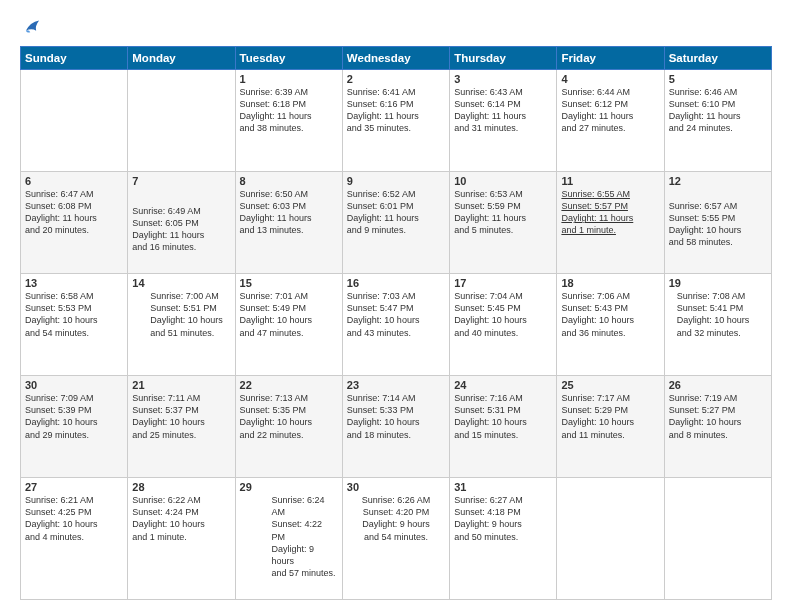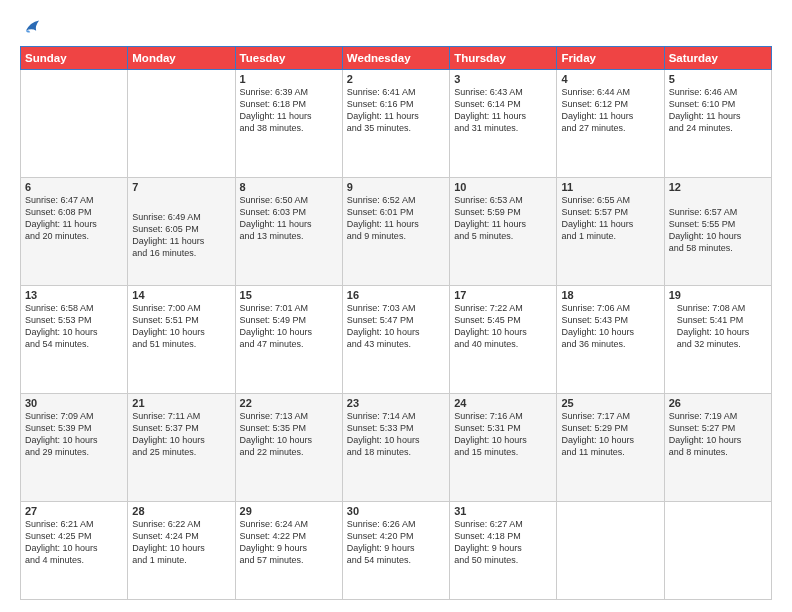--- a/index.html
+++ b/index.html
@@ -46,21 +46,21 @@
       color: #555;
     }
     .calendar {
       flex: 1;
       border: 1px solid #ccc;
       border-collapse: collapse;
       width: 100%;
       table-layout: fixed;
     }
     .calendar th {
-      background: #ef4444;
+      background: #0369a1;
       color: #fff;
       font-size: 11.5px;
       font-weight: bold;
       padding: 5px 4px;
       text-align: left;
       border: 1px solid #3a78c9;
     }
     .calendar td {
       border: 1px solid #ccc;
       vertical-align: top;
@@ -191,21 +191,21 @@
           </td>
           <td>
             <div class="day-num">10</div>
             <div class="cell-text" style="white-space: pre-line;">Sunrise: 6:53 AM
 Sunset: 5:59 PM
 Daylight: 11 hours
 and 5 minutes.</div>
           </td>
           <td>
             <div class="day-num">11</div>
-            <div class="cell-text" style="white-space: pre-line;">Sunrise: 6:55 AM
+            <div class="cell-text" style="white-space: pre-line; text-decoration: underline;">Sunrise: 6:55 AM
 Sunset: 5:57 PM
 Daylight: 11 hours
 and 1 minute.</div>
           </td>
           <td>
             <div class="day-num">12</div>
             <div class="cell-text" style="white-space: pre-line; margin-top: 13px;">Sunrise: 6:57 AM
 Sunset: 5:55 PM
 Daylight: 10 hours
 and 58 minutes.</div>
@@ -214,42 +214,42 @@
         <tr>
           <td>
             <div class="day-num">13</div>
             <div class="cell-text" style="white-space: pre-line;">Sunrise: 6:58 AM
 Sunset: 5:53 PM
 Daylight: 10 hours
 and 54 minutes.</div>
           </td>
           <td>
             <div class="day-num">14</div>
-            <div class="cell-text" style="white-space: pre-line;">Sunrise: 7:00 AM
+            <div class="cell-text" style="white-space: pre-line; margin-left: 18px;">Sunrise: 7:00 AM
 Sunset: 5:51 PM
 Daylight: 10 hours
 and 51 minutes.</div>
           </td>
           <td>
             <div class="day-num">15</div>
             <div class="cell-text" style="white-space: pre-line;">Sunrise: 7:01 AM
 Sunset: 5:49 PM
 Daylight: 10 hours
 and 47 minutes.</div>
           </td>
           <td>
             <div class="day-num">16</div>
             <div class="cell-text" style="white-space: pre-line;">Sunrise: 7:03 AM
 Sunset: 5:47 PM
 Daylight: 10 hours
 and 43 minutes.</div>
           </td>
           <td>
             <div class="day-num">17</div>
-            <div class="cell-text" style="white-space: pre-line;">Sunrise: 7:22 AM
+            <div class="cell-text" style="white-space: pre-line;">Sunrise: 7:04 AM
 Sunset: 5:45 PM
 Daylight: 10 hours
 and 40 minutes.</div>
           </td>
           <td>
             <div class="day-num">18</div>
             <div class="cell-text" style="white-space: pre-line;">Sunrise: 7:06 AM
 Sunset: 5:43 PM
 Daylight: 10 hours
 and 36 minutes.</div>
@@ -323,28 +323,28 @@
           </td>
           <td>
             <div class="day-num">28</div>
             <div class="cell-text" style="white-space: pre-line;">Sunrise: 6:22 AM
 Sunset: 4:24 PM
 Daylight: 10 hours
 and 1 minute.</div>
           </td>
           <td>
             <div class="day-num">29</div>
-            <div class="cell-text" style="white-space: pre-line;">Sunrise: 6:24 AM
+            <div class="cell-text" style="white-space: pre-line; margin-left: 32px;">Sunrise: 6:24 AM
 Sunset: 4:22 PM
 Daylight: 9 hours
 and 57 minutes.</div>
           </td>
           <td>
             <div class="day-num">30</div>
-            <div class="cell-text" style="white-space: pre-line;">Sunrise: 6:26 AM
+            <div class="cell-text" style="white-space: pre-line; text-align: center;">Sunrise: 6:26 AM
 Sunset: 4:20 PM
 Daylight: 9 hours
 and 54 minutes.</div>
           </td>
           <td>
             <div class="day-num">31</div>
             <div class="cell-text" style="white-space: pre-line;">Sunrise: 6:27 AM
 Sunset: 4:18 PM
 Daylight: 9 hours
 and 50 minutes.</div>

